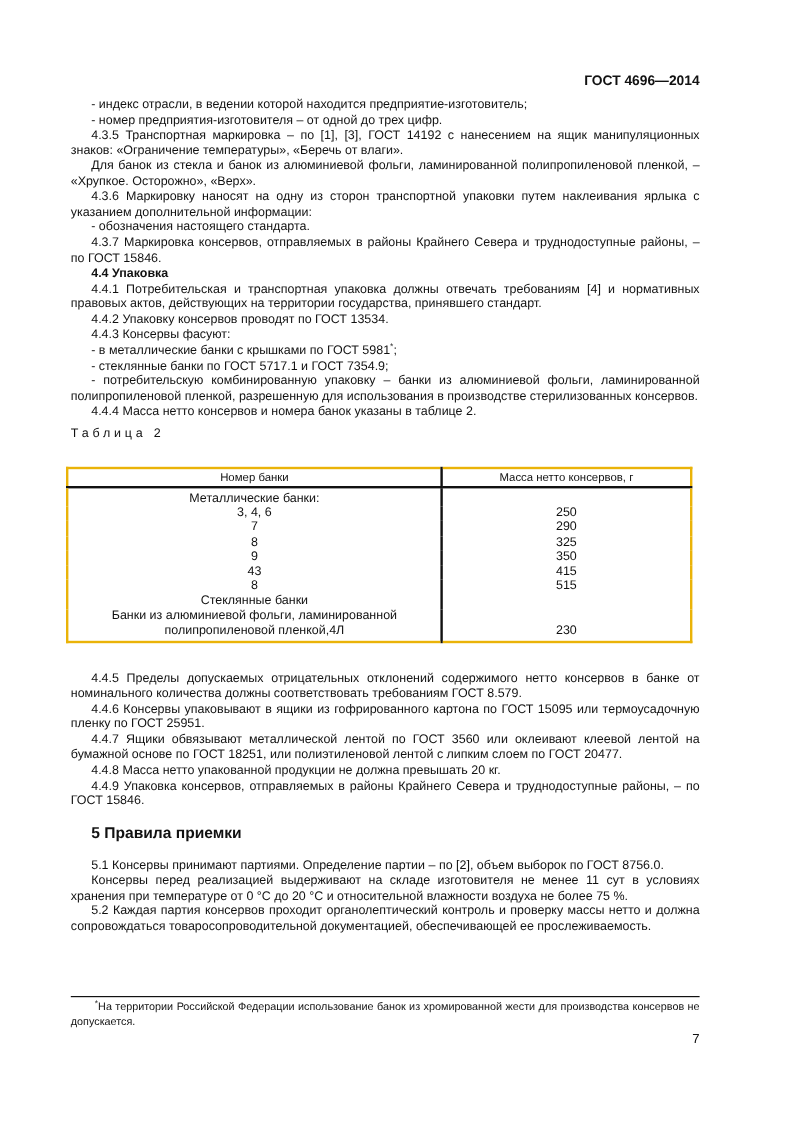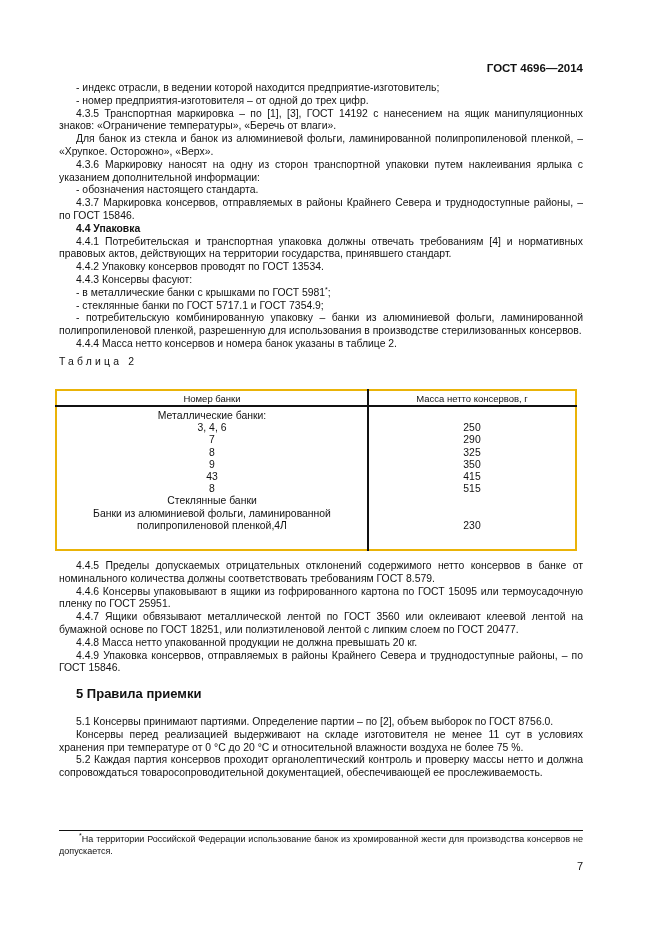--- a/index.html
+++ b/index.html
@@ -11,21 +11,21 @@
     .ind { text-indent: 17px; }
     .b { font-weight: bold; }
     .sup { font-size: 7px; vertical-align: super; line-height: 0; }
     .tcap { position: absolute; left: 59px; top: 356px; font-size: 10.4px; letter-spacing: 3.2px; }
     table.t2 { position: absolute; left: 55px; top: 389px; width: 522px; border-collapse: collapse;
       border: 2px solid #eab308; font-size: 10.4px; }
     table.t2 th { font-weight: normal; font-size: 9.5px; height: 14px; padding: 0; border-bottom: 2px solid #111; text-align: center; }
     table.t2 th.c1, table.t2 td.c1 { width: 310px; border-right: 2px solid #111; }
     table.t2 td { padding: 0; text-align: center; line-height: 12.2px; vertical-align: top; margin-left: 16px; }
     table.t2 tbody tr:first-child td { padding-top: 3px; }
-    table.t2 tbody tr:last-child td { padding-bottom: 17px; }
+    table.t2 tbody tr:last-child td { padding-bottom: 2px; }
     .content2 { position: absolute; left: 59px; top: 560px; width: 524px; }
     .h2 { position: absolute; left: 76px; top: 686px; font-weight: bold; font-size: 13px; margin: 0; }
     .content3 { position: absolute; left: 59px; top: 716px; width: 524px; }
     .fn-rule { position: absolute; left: 59px; top: 830px; width: 524px; height: 0; border-top: 1.5px solid #111; }
     .footnote { position: absolute; left: 59px; top: 833px; width: 524px; font-size: 9px; line-height: 12px;
       text-align: justify; text-align-last: left; margin: 0; }
     .fn-ind { text-indent: 20px; }
     .page-num { position: absolute; right: 78px; top: 860px; font-size: 11px; }
   </style>
 </head>

